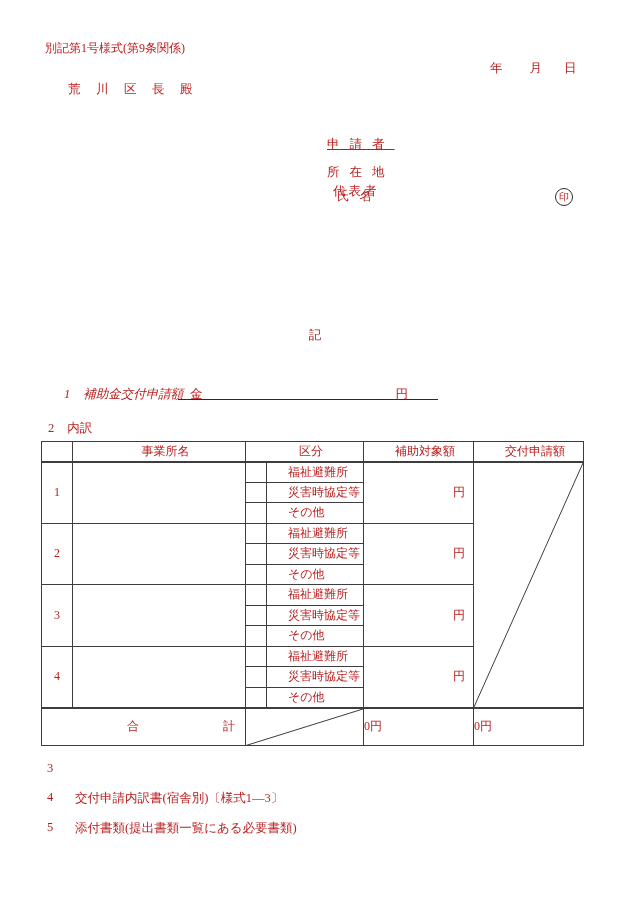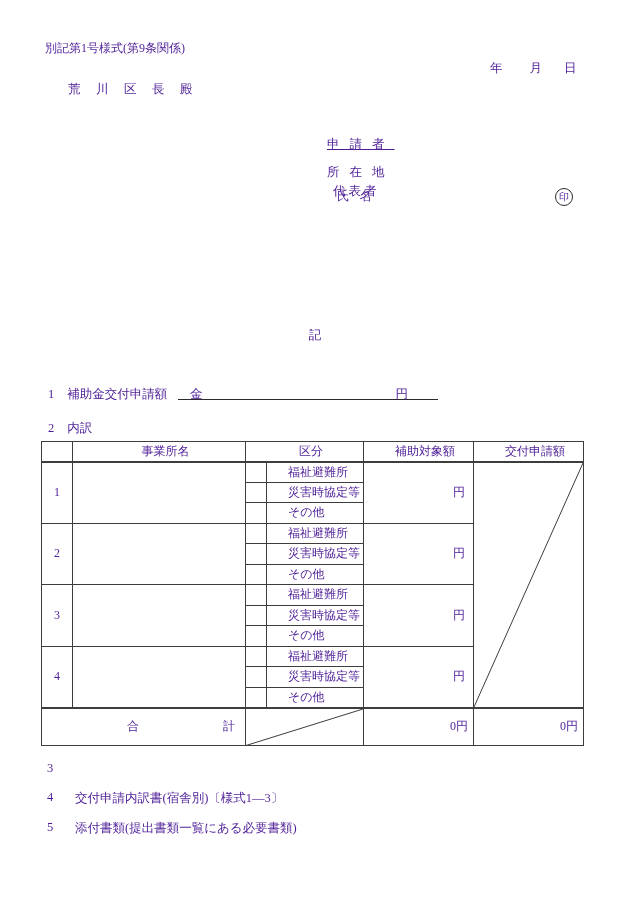--- a/index.html
+++ b/index.html
@@ -1,21 +1,21 @@
 <!DOCTYPE html>
 <html><head>
 <meta charset="utf-8">
 <style>
   * { margin:0; padding:0; box-sizing:border-box; }
   html,body { background:#e8e8e8; }
   .page {
     position:relative; width:630px; height:903px; margin:0 auto;
     background:#ffffff; overflow:hidden;
     font-family:"Liberation Serif","DejaVu Serif",serif;
-    color:#4c1d95; font-size:12.5px;
+    color:#b91c1c; font-size:12.5px;
   }
   .abs { position:absolute; white-space:nowrap; }
 
   
   .form-number { left:45px; top:40px; font-size:12px; }
   .date-line { left:490px; top:60px; display:flex; }
   .date-line span:nth-child(1){ margin-right:27px; }
   .date-line span:nth-child(2){ margin-right:22px; }
   .addressee { left:68px; top:81px; letter-spacing:15.5px; }
 
@@ -34,21 +34,21 @@
   .doc-title { left:0; top:235px; width:630px; text-align:center; letter-spacing:0.5px; }
 
   .body-paragraph {
     left:44px; top:271px; width:544px; white-space:normal;
     text-indent:1em; line-height:21.5px; font-size:12.3px;
     text-align:justify;
   }
   .notice-marker { left:0; top:327px; width:630px; text-align:center; }
 
   
-  .section1-label { left:48px; top:386px; }
+  .section1-label { left:64px; top:386px;font-style:italic; }
   .sec-num { margin-right:13px; }
   .amount-line {
     left:178px; top:386px; width:260px; height:14px;
     border-bottom:1px solid #2b2b2b;
     display:flex; justify-content:space-between;
     padding:0 30px 0 12px;
   }
   
   .section2-label { left:48px; top:420px; }
 
@@ -66,21 +66,21 @@
   .breakdown-table td { height:20.5px; }
   td.num  { text-align:center; }
   td.cat  { text-align:left; padding-left:21px; }
   td.yen  { text-align:right; padding-right:8px; }
   td.diag-big, td.diag-small { position:relative; }
   .diag-svg { position:absolute; inset:0; width:100%; height:100%; display:block; }
   tr.total-row td { height:38px; border-top-width:2px; }
   td.total-label { }
   .total-label-inner { display:flex; padding-left:85px; }
   .total-label-inner span:first-child { margin-right:84px; }
-  td.total-amount { text-align:right; padding-right:5px; }
+  td.total-amount { padding-right:5px; }
 
   
   .attachment { left:47px; display:flex; }
   .attachment .item-num { width:28px; }
   .att-3 { top:761px; }
   .att-4 { top:790px; }
   .att-5 { top:820px; }
 </style>
 </head>
 <body>

